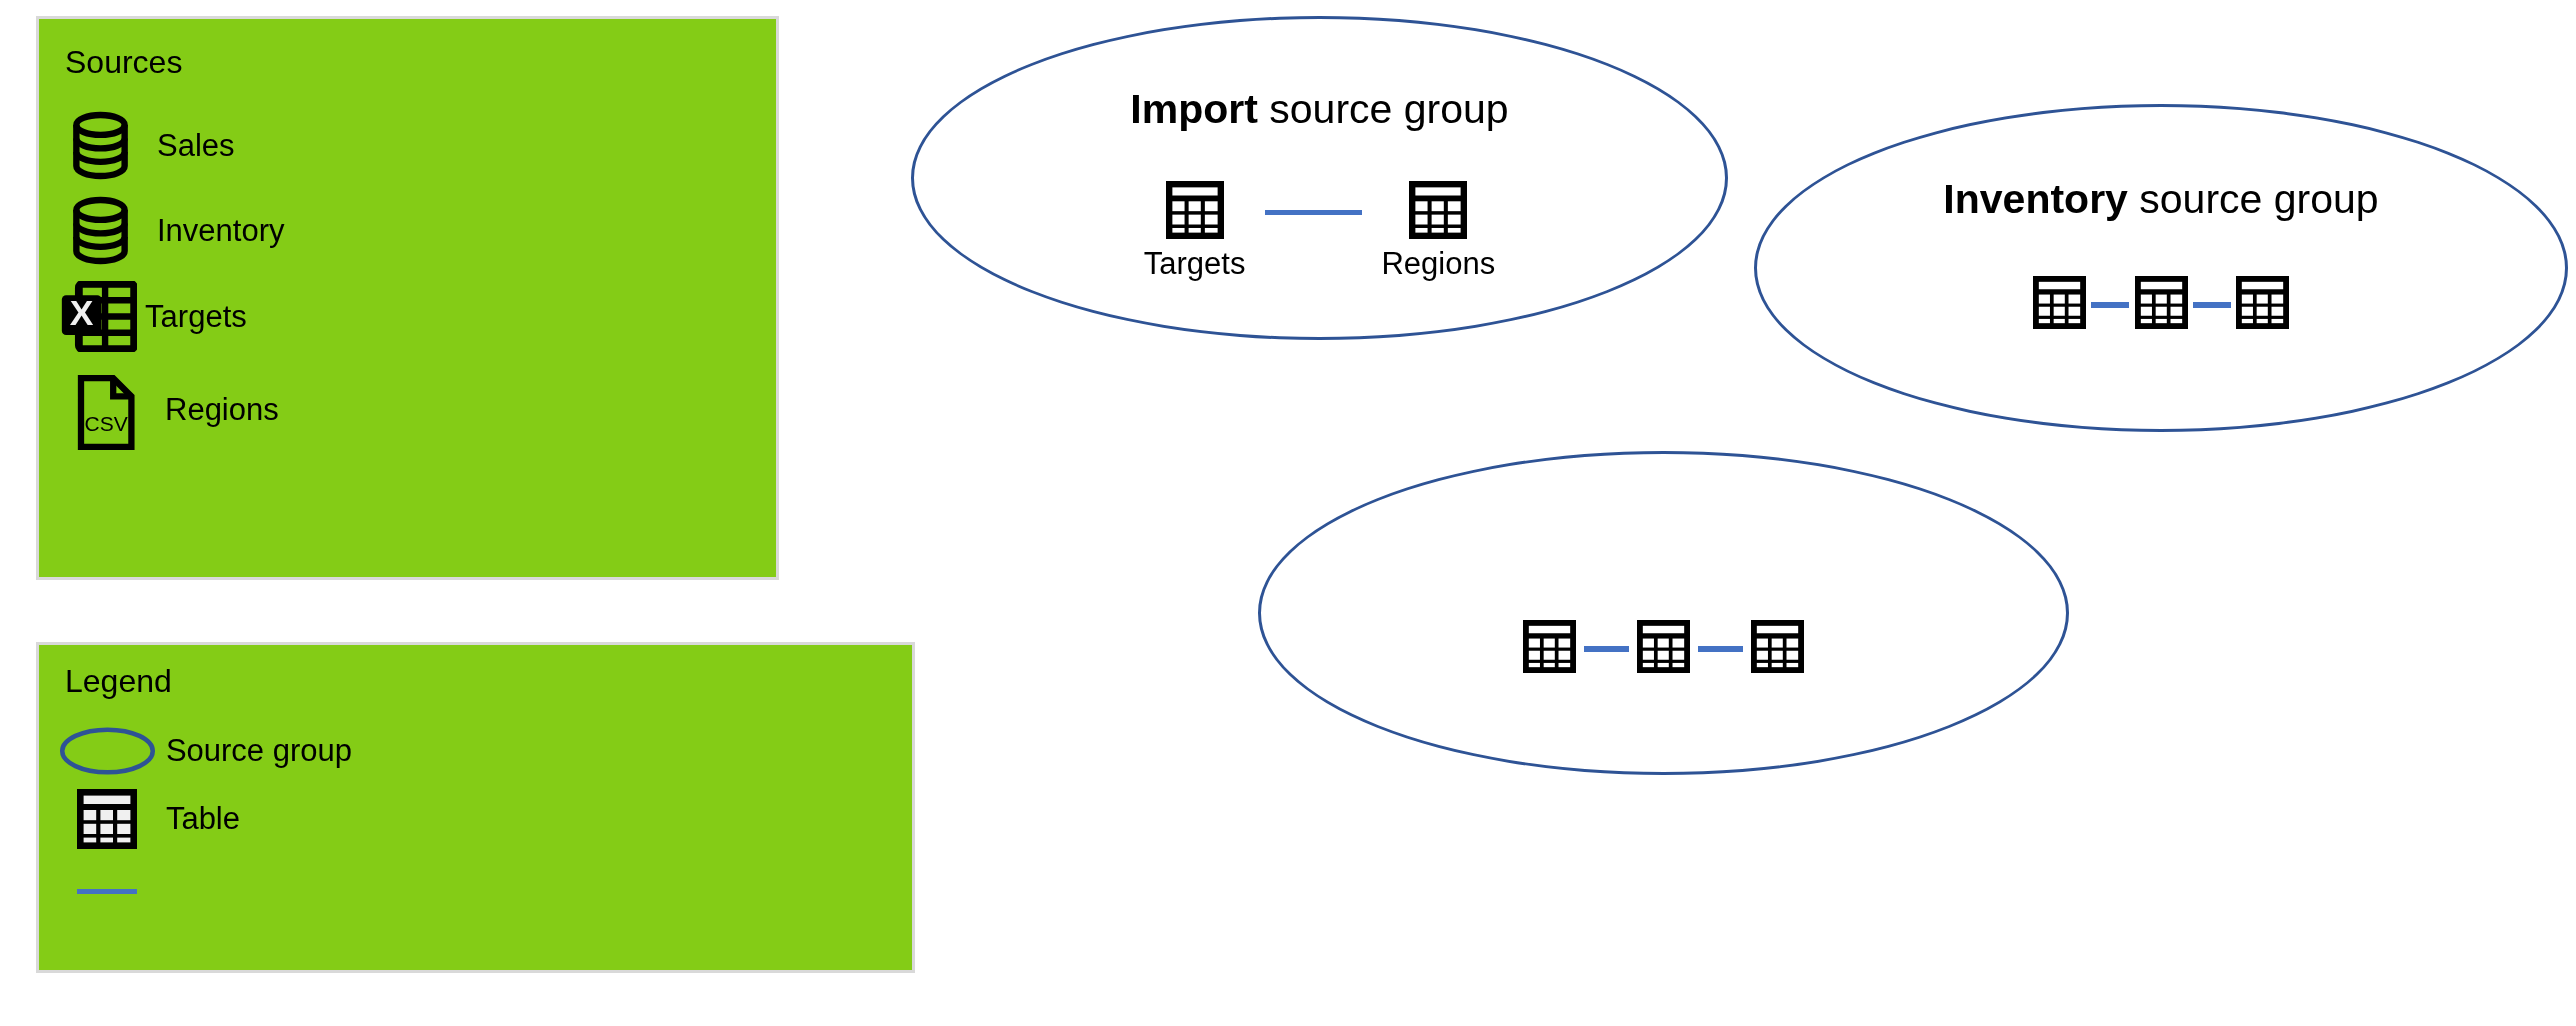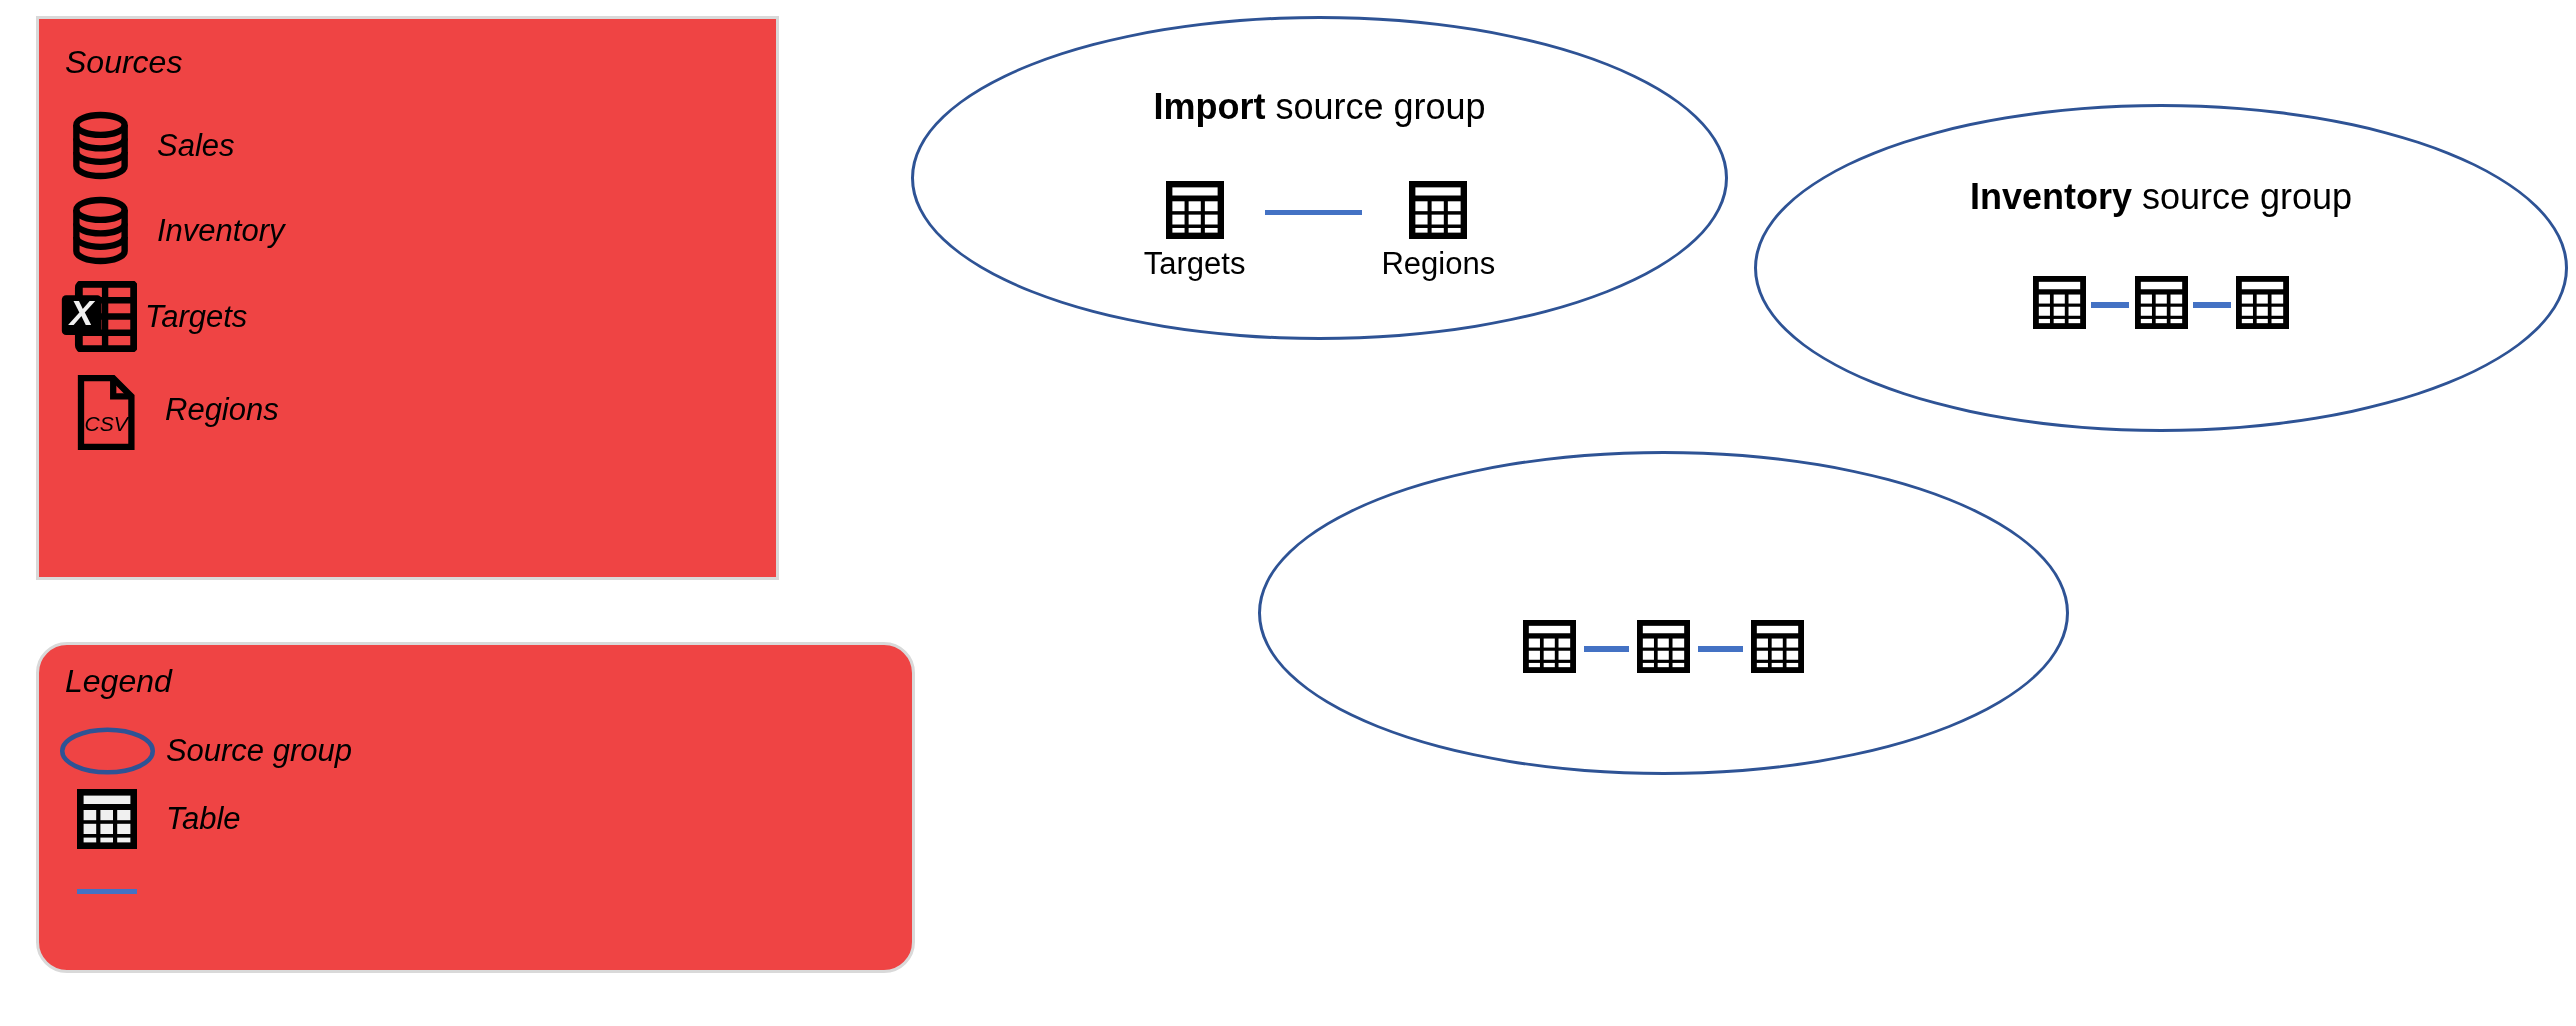--- a/index.html
+++ b/index.html
@@ -11,24 +11,23 @@
     height: 1027px;
     background: #ffffff;
     font-family: "Liberation Sans", sans-serif;
     position: relative;
     overflow: hidden;
   }
 
   
   .panel {
     position: absolute;
-    background: #ef4444;
+    background: #84cc16;
     border: 3.2px solid #d9d9d9;
     box-sizing: border-box;
-    font-style: italic;
   }
   .panel-title {
     position: absolute;
     font-size: 32px;
     color: #000000;
     line-height: 1;
     white-space: nowrap;
   }
 
   
@@ -49,21 +48,21 @@
   }
   .source-row .src-label {
     font-size: 31px;
     color: #000;
     margin-left: 21px;
     white-space: nowrap;
     line-height: 1;
   }
 
   
-  #legend-panel { left: 36px; top: 642px; width: 879px; height: 331px; border-radius: 31px; }
+  #legend-panel { left: 36px; top: 642px; width: 879px; height: 331px; }
   #legend-panel .panel-title { left: 26px; top: 19.5px; }
 
   .legend-row {
     position: absolute;
     display: flex;
     align-items: center;
     height: 65px;
   }
   .legend-row .lg-icon {
     width: 97px;
@@ -91,21 +90,21 @@
     border: 3.9px solid #2e5395;
     border-radius: 50%;
     background: #ffffff;
     box-sizing: border-box;
   }
   .group-title {
     position: absolute;
     left: 0;
     width: 100%;
     text-align: center;
-    font-size: 36px;
+    font-size: 41px;
     color: #000;
     white-space: nowrap;
     line-height: 1;
   }
   .group-title .gt-strong { font-weight: bold; }
   .group-title .gt-rest  { font-weight: normal; }
 
   .tables-row {
     position: absolute;
     left: 0;

